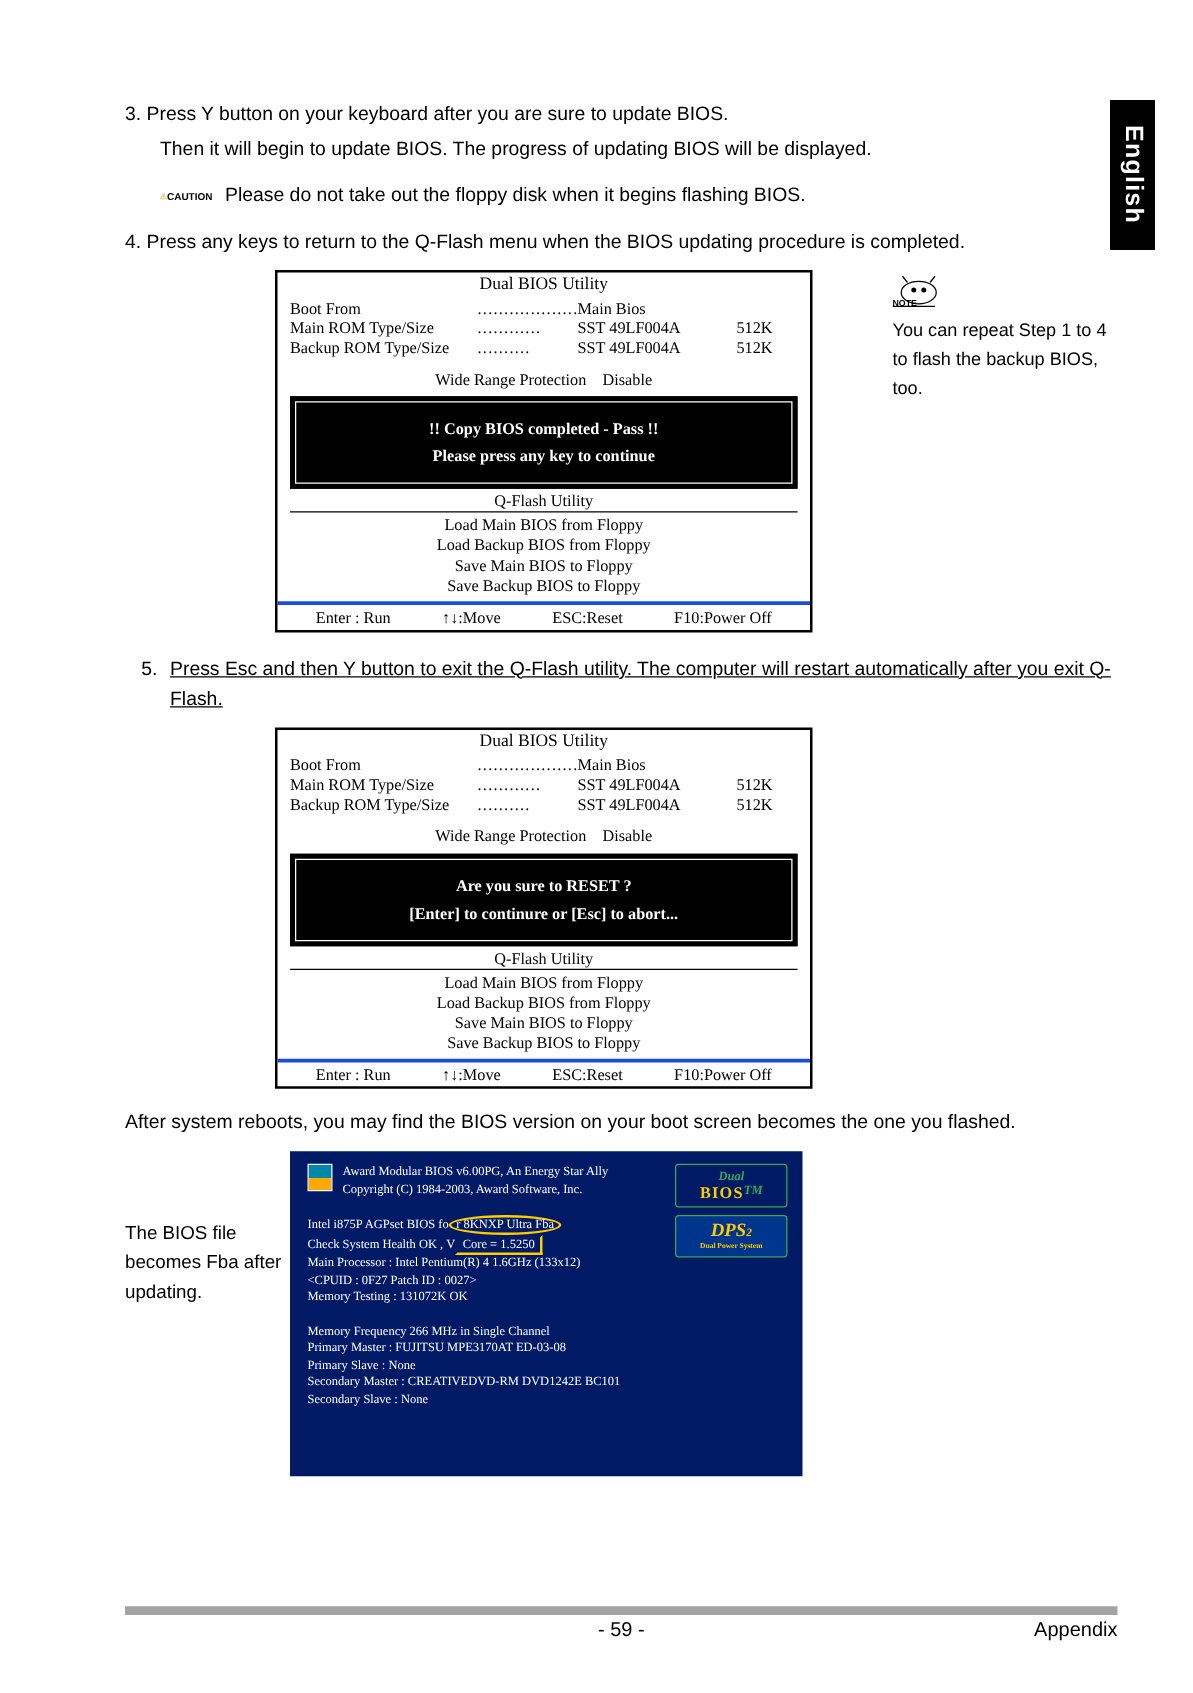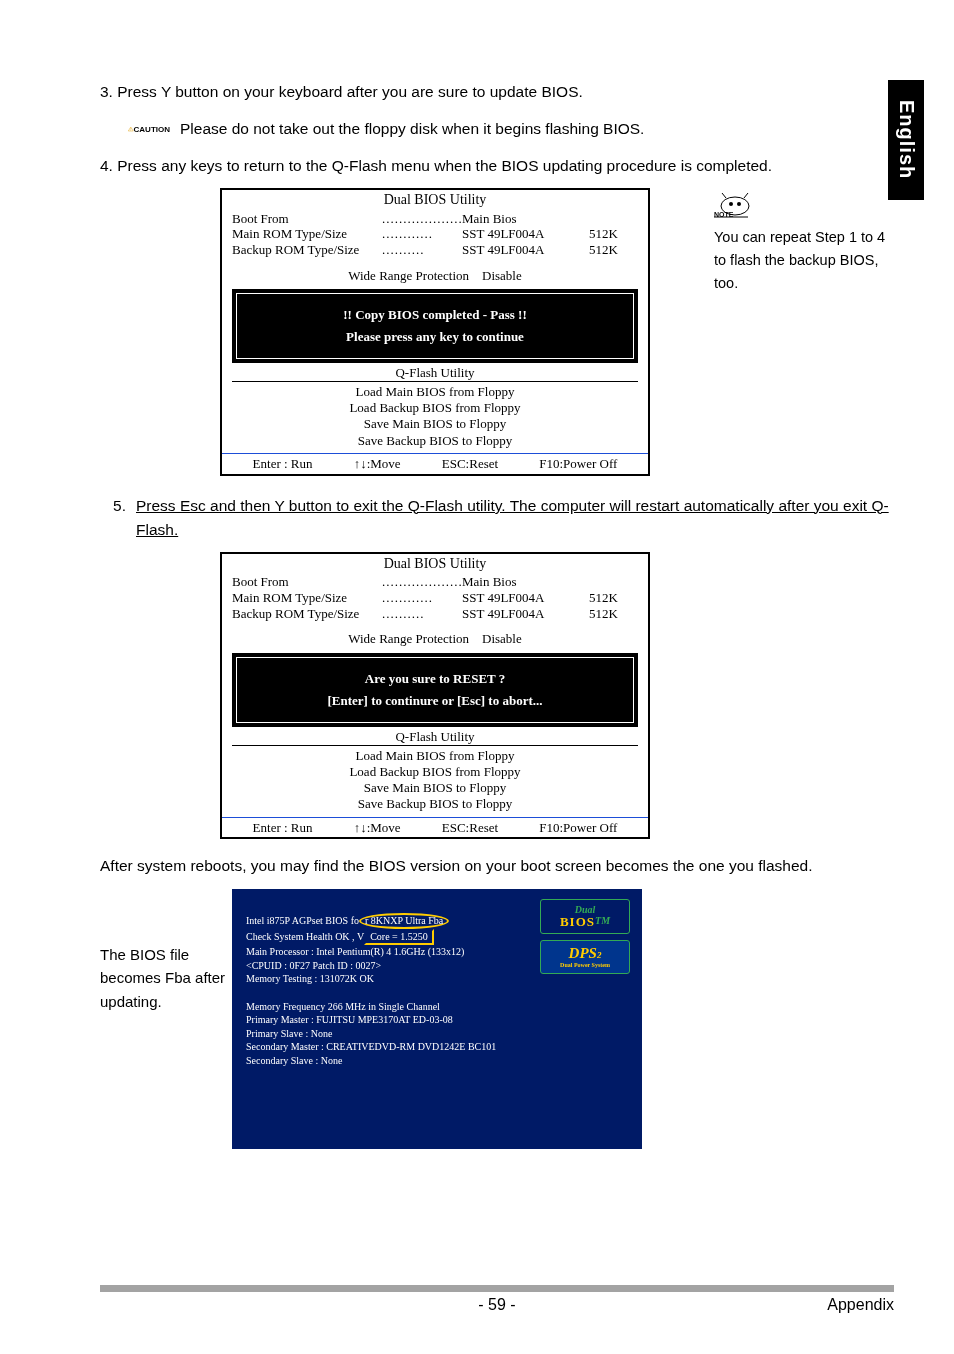--- a/index.html
+++ b/index.html
@@ -89,21 +89,21 @@
     text-align: center;
     font-weight: bold;
     color: #fff;
     line-height: 1.7;
     background: #000;
   }
   .qf-title { text-align:center; margin-top:2px; }
   .qf-menu { text-align:center; border-top:none; padding:0 10px 4px 10px; line-height:1.25;}
   .qf-menu div:first-child { border-top:1px solid #000; padding-top:2px;}
   .bios-footer {
-    border-top: 1px solid #1d4ed8;
+    border-top: 3px solid #1d4ed8;
     display:flex;
     justify-content: space-around;
     padding:2px 10px;
     font-size:13px;
   }
   .note-side {
     width: 180px;
     margin-left: 20px;
     font-size: 14.5px;
     line-height: 1.6;
@@ -196,20 +196,21 @@
 </style>
 </head>
 <body>
 
 <div class="page">
   <div class="side-tab">
     <span>English</span>
   </div>
 
   <div class="instr">3. Press Y button on your keyboard after you are sure to update BIOS.</div>
+  <div class="instr indent">Then it will begin to update BIOS. The progress of updating BIOS will be displayed.</div>
 
   <div class="caution-row">
     <div class="caution-icon">
       <svg width="36" height="30" viewBox="0 0 36 30">
         <path d="M18 2 L34 28 L2 28 Z" fill="none" stroke="#e0a000" stroke-width="3" stroke-linejoin="round"></path>
         <line x1="18" y1="10" x2="18" y2="20" stroke="#e0a000" stroke-width="3"></line>
         <circle cx="18" cy="24" r="1.6" fill="#e0a000"></circle>
       </svg>
       <div class="caution-label">CAUTION</div>
     </div>
@@ -337,20 +338,27 @@
       <div class="boot-right-logos">
         <div class="logo-box logo-dual">
           <span>Dual</span><br>
           <span class="bios-word">BIOS</span><span style="font-size:10px;vertical-align:top;">TM</span>
         </div>
         <div class="logo-box logo-dps">
           <span style="font-size:15px;">DPS</span><span style="font-size:9px;">2</span>
           <span class="sub">Dual Power System</span>
         </div>
       </div>
+      <div class="boot-head">
+        <div class="award-icon"></div>
+        <div>
+          <div>Award Modular BIOS v6.00PG, An Energy Star Ally</div>
+          <div>Copyright  (C)  1984-2003, Award Software,  Inc.</div>
+        </div>
+      </div>
       <div class="boot-mid">
         <div><span>Intel i875P AGPset BIOS fo</span><span class="circled">r 8KNXP Ultra Fba</span></div>
         <div><span>Check System Health OK ,  V</span><span class="circled" style="border-color:transparent #ffcc00 #ffcc00 transparent;border-radius:0;">Core = 1.5250</span></div>
         <div>Main Processor : Intel Pentium(R) 4  1.6GHz (133x12)</div>
         <div>&lt;CPUID : 0F27 Patch ID  : 0027&gt;</div>
         <div>Memory Testing   : 131072K OK</div>
       </div>
       <div class="boot-low">
         <div>Memory Frequency 266 MHz in Single Channel</div>
         <div>Primary Master : FUJITSU MPE3170AT ED-03-08</div>

